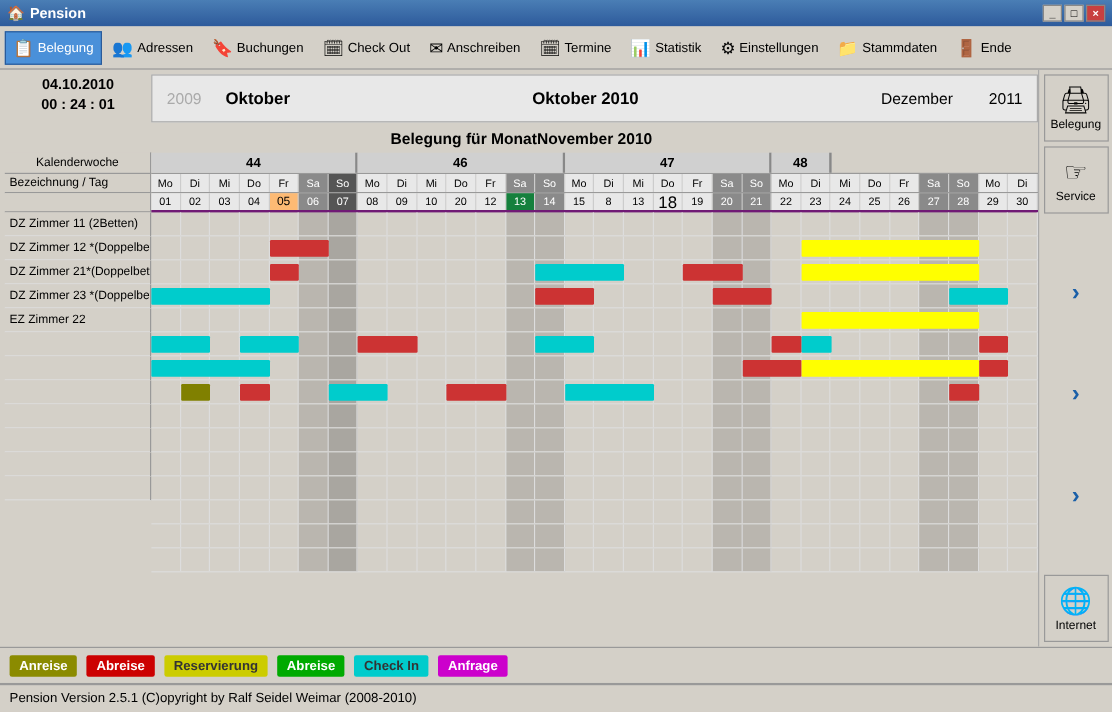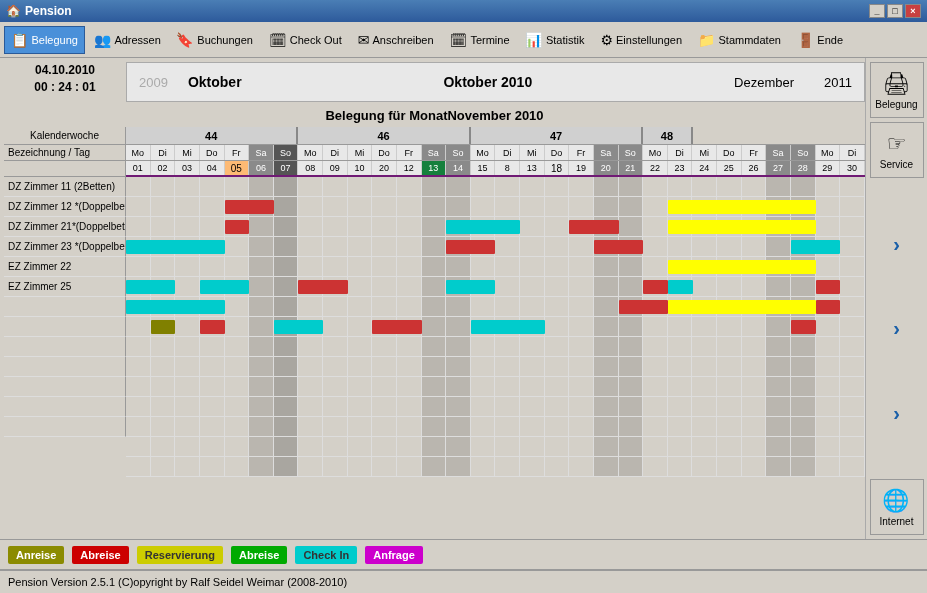--- a/index.html
+++ b/index.html
@@ -216,21 +216,20 @@
             <div style="height:16px; border-bottom:1px solid #999; border-right:1px solid #999; background:#d4d0c8; display:flex; align-items:center; padding-left:4px; font-size:10px;">Bezeichnung / Tag</div>
 
             <div style="height:16px; border-bottom:1px solid #999; border-right:1px solid #999; background:#d4d0c8;"></div>
 
             <div id="room-labels">
                 <div style="height: 20px; border-bottom: 1px solid rgb(221, 221, 221); border-right: 1px solid rgb(153, 153, 153); background: rgb(212, 208, 200); display: flex; align-items: center; padding: 0px 4px; font-size: 10px; white-space: nowrap; overflow: hidden;">DZ Zimmer 11 (2Betten)</div>
                 <div style="height: 20px; border-bottom: 1px solid rgb(221, 221, 221); border-right: 1px solid rgb(153, 153, 153); background: rgb(212, 208, 200); display: flex; align-items: center; padding: 0px 4px; font-size: 10px; white-space: nowrap; overflow: hidden;">DZ Zimmer 12 *(Doppelbetten)</div>
                 <div style="height: 20px; border-bottom: 1px solid rgb(221, 221, 221); border-right: 1px solid rgb(153, 153, 153); background: rgb(212, 208, 200); display: flex; align-items: center; padding: 0px 4px; font-size: 10px; white-space: nowrap; overflow: hidden;">DZ Zimmer 21*(Doppelbetten)</div>
                 <div style="height: 20px; border-bottom: 1px solid rgb(221, 221, 221); border-right: 1px solid rgb(153, 153, 153); background: rgb(212, 208, 200); display: flex; align-items: center; padding: 0px 4px; font-size: 10px; white-space: nowrap; overflow: hidden;">DZ Zimmer 23 *(Doppelbetten)</div>
                 <div style="height: 20px; border-bottom: 1px solid rgb(221, 221, 221); border-right: 1px solid rgb(153, 153, 153); background: rgb(212, 208, 200); display: flex; align-items: center; padding: 0px 4px; font-size: 10px; white-space: nowrap; overflow: hidden;">EZ Zimmer 22</div>
-                <div style="height: 20px; border-bottom: 1px solid rgb(221, 221, 221); border-right: 1px solid rgb(153, 153, 153); background: rgb(212, 208, 200); display: flex; align-items: center; padding: 0px 4px; font-size: 10px; white-space: nowrap; overflow: hidden;">EZ Zimmer 25</div>
                 <div style="height: 20px; border-bottom: 1px solid rgb(221, 221, 221); border-right: 1px solid rgb(153, 153, 153); background: rgb(212, 208, 200); display: flex; align-items: center; padding: 0px 4px; font-size: 10px; white-space: nowrap; overflow: hidden;"></div>
                 <div style="height: 20px; border-bottom: 1px solid rgb(221, 221, 221); border-right: 1px solid rgb(153, 153, 153); background: rgb(212, 208, 200); display: flex; align-items: center; padding: 0px 4px; font-size: 10px; white-space: nowrap; overflow: hidden;"></div>
                 <div style="height: 20px; border-bottom: 1px solid rgb(221, 221, 221); border-right: 1px solid rgb(153, 153, 153); background: rgb(212, 208, 200); display: flex; align-items: center; padding: 0px 4px; font-size: 10px; white-space: nowrap; overflow: hidden;"></div>
                 <div style="height: 20px; border-bottom: 1px solid rgb(221, 221, 221); border-right: 1px solid rgb(153, 153, 153); background: rgb(212, 208, 200); display: flex; align-items: center; padding: 0px 4px; font-size: 10px; white-space: nowrap; overflow: hidden;"></div>
                 <div style="height: 20px; border-bottom: 1px solid rgb(221, 221, 221); border-right: 1px solid rgb(153, 153, 153); background: rgb(212, 208, 200); display: flex; align-items: center; padding: 0px 4px; font-size: 10px; white-space: nowrap; overflow: hidden;"></div>
                 <div style="height: 20px; border-bottom: 1px solid rgb(221, 221, 221); border-right: 1px solid rgb(153, 153, 153); background: rgb(212, 208, 200); display: flex; align-items: center; padding: 0px 4px; font-size: 10px; white-space: nowrap; overflow: hidden;"></div>
                 <div style="height: 20px; border-bottom: 1px solid rgb(221, 221, 221); border-right: 1px solid rgb(153, 153, 153); background: rgb(212, 208, 200); display: flex; align-items: center; padding: 0px 4px; font-size: 10px; white-space: nowrap; overflow: hidden;"></div>
               </div>
           </div>
 
@@ -287,21 +286,21 @@
                 <div style="width: 3.33333%; text-align: center; font-size: 9px; border-right: 1px solid rgb(204, 204, 204); display: flex; align-items: center; justify-content: center; background: rgb(232, 232, 232); color: black;">08</div>
                 <div style="width: 3.33333%; text-align: center; font-size: 9px; border-right: 1px solid rgb(204, 204, 204); display: flex; align-items: center; justify-content: center; background: rgb(232, 232, 232); color: black;">09</div>
                 <div style="width: 3.33333%; text-align: center; font-size: 9px; border-right: 1px solid rgb(204, 204, 204); display: flex; align-items: center; justify-content: center; background: rgb(232, 232, 232); color: black;">10</div>
                 <div style="width: 3.33333%; text-align: center; font-size: 9px; border-right: 1px solid rgb(204, 204, 204); display: flex; align-items: center; justify-content: center; background: rgb(232, 232, 232); color: black;">20</div>
                 <div style="width: 3.33333%; text-align: center; font-size: 9px; border-right: 1px solid rgb(204, 204, 204); display: flex; align-items: center; justify-content: center; background: rgb(232, 232, 232); color: black;">12</div>
                 <div style="width: 3.33333%; text-align: center; font-size: 9px; border-right: 1px solid rgb(204, 204, 204); display: flex; align-items: center; justify-content: center; background: #15803d; color: white;">13</div>
                 <div style="width: 3.33333%; text-align: center; font-size: 9px; border-right: 1px solid rgb(204, 204, 204); display: flex; align-items: center; justify-content: center; background: rgb(138, 138, 138); color: white;">14</div>
                 <div style="width: 3.33333%; text-align: center; font-size: 9px; border-right: 1px solid rgb(204, 204, 204); display: flex; align-items: center; justify-content: center; background: rgb(232, 232, 232); color: black;">15</div>
                 <div style="width: 3.33333%; text-align: center; font-size: 9px; border-right: 1px solid rgb(204, 204, 204); display: flex; align-items: center; justify-content: center; background: rgb(232, 232, 232); color: black;">8</div>
                 <div style="width: 3.33333%; text-align: center; font-size: 9px; border-right: 1px solid rgb(204, 204, 204); display: flex; align-items: center; justify-content: center; background: rgb(232, 232, 232); color: black;">13</div>
-                <div style="width: 3.33333%; text-align: center; font-size: 10px; border-right: 1px solid rgb(204, 204, 204); display: flex; align-items: center; justify-content: center; background: rgb(232, 232, 232); color: black;">18</div>
+                <div style="width: 3.33333%; text-align: center; font-size: 14px; border-right: 1px solid rgb(204, 204, 204); display: flex; align-items: center; justify-content: center; background: rgb(232, 232, 232); color: black;">18</div>
                 <div style="width: 3.33333%; text-align: center; font-size: 9px; border-right: 1px solid rgb(204, 204, 204); display: flex; align-items: center; justify-content: center; background: rgb(232, 232, 232); color: black;">19</div>
                 <div style="width: 3.33333%; text-align: center; font-size: 9px; border-right: 1px solid rgb(204, 204, 204); display: flex; align-items: center; justify-content: center; background: rgb(138, 138, 138); color: white;">20</div>
                 <div style="width: 3.33333%; text-align: center; font-size: 9px; border-right: 1px solid rgb(204, 204, 204); display: flex; align-items: center; justify-content: center; background: rgb(138, 138, 138); color: white;">21</div>
                 <div style="width: 3.33333%; text-align: center; font-size: 9px; border-right: 1px solid rgb(204, 204, 204); display: flex; align-items: center; justify-content: center; background: rgb(232, 232, 232); color: black;">22</div>
                 <div style="width: 3.33333%; text-align: center; font-size: 9px; border-right: 1px solid rgb(204, 204, 204); display: flex; align-items: center; justify-content: center; background: rgb(232, 232, 232); color: black;">23</div>
                 <div style="width: 3.33333%; text-align: center; font-size: 9px; border-right: 1px solid rgb(204, 204, 204); display: flex; align-items: center; justify-content: center; background: rgb(232, 232, 232); color: black;">24</div>
                 <div style="width: 3.33333%; text-align: center; font-size: 9px; border-right: 1px solid rgb(204, 204, 204); display: flex; align-items: center; justify-content: center; background: rgb(232, 232, 232); color: black;">25</div>
                 <div style="width: 3.33333%; text-align: center; font-size: 9px; border-right: 1px solid rgb(204, 204, 204); display: flex; align-items: center; justify-content: center; background: rgb(232, 232, 232); color: black;">26</div>
                 <div style="width: 3.33333%; text-align: center; font-size: 9px; border-right: 1px solid rgb(204, 204, 204); display: flex; align-items: center; justify-content: center; background: rgb(138, 138, 138); color: white;">27</div>
                 <div style="width: 3.33333%; text-align: center; font-size: 9px; border-right: 1px solid rgb(204, 204, 204); display: flex; align-items: center; justify-content: center; background: rgb(138, 138, 138); color: white;">28</div>

